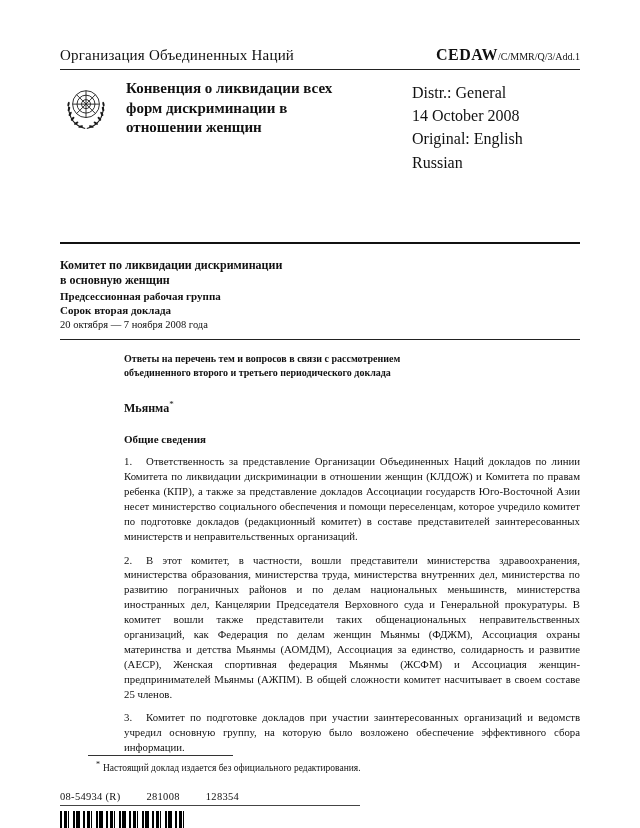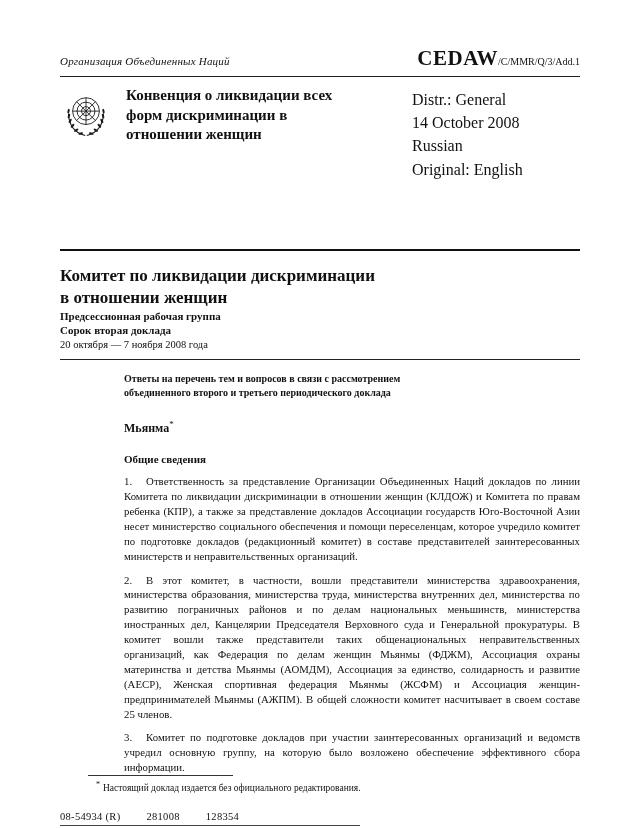--- a/index.html
+++ b/index.html
@@ -12,40 +12,40 @@
     margin: 0 auto;
     background: #ffffff;
     box-shadow: 0 0 4px rgba(0,0,0,.25);
     padding: 46px 60px 14px 60px;
     display: flex; flex-direction: column;
     overflow: hidden;
   }
 
   
   .org-row { display: flex; justify-content: space-between; align-items: baseline; }
-  .org-name { font-size: 11px; letter-spacing: .2px; font-style: italic; }
+  .org-name { font-size: 15px; letter-spacing: .2px; }
   .doc-symbol { white-space: nowrap; }
-  .sym-main { font-size: 21px; font-weight: bold; letter-spacing: .5px; }
+  .sym-main { font-size: 16px; font-weight: bold; letter-spacing: .5px; }
   .sym-suffix { font-size: 10px; }
 
   .rule-thin { border: 0; border-top: 1px solid #222; margin-top: 5px; }
 
   .banner { display: flex; margin-top: 9px; }
   .emblem-box { width: 62px; flex: 0 0 62px; padding-top: 2px; }
   .conv-title {
     font-size: 15px; font-weight: bold; line-height: 1.3;
     max-width: 225px; margin-left: 4px;
   }
   .distr-block { margin-left: auto; width: 168px; font-size: 16px; line-height: 1.45; padding-top: 2px; }
 
   .rule-thick { border: 0; border-top: 2.5px solid #111; margin-top: 68px; }
 
   
   .committee { margin-top: 14px; line-height: 1.3; }
-  .cb-main { font-size: 17px; font-weight: bold; }
+  .cb-main { font-size: 12px; font-weight: bold; }
   .cb-sub  { font-size: 11px; font-weight: bold; }
   .cb-date { font-size: 10.5px; }
 
   .rule-thin2 { border: 0; border-top: 1px solid #222; margin-top: 8px; }
 
   
   .content { margin-top: 12px; padding-left: 64px; }
   .doc-title { font-size: 10px; font-weight: bold; line-height: 1.35; max-width: 345px; }
   .country { margin-top: 20px; font-size: 12px; font-weight: bold; }
   .country sup { font-size: 9px; font-weight: normal; }
@@ -112,30 +112,30 @@
           <ellipse cx="48.5" cy="44" rx="3" ry="1.3" transform="rotate(48 48.5 44)"></ellipse>
           <ellipse cx="44" cy="49.5" rx="3" ry="1.3" transform="rotate(32 44 49.5)"></ellipse>
           <ellipse cx="38.5" cy="53.5" rx="3" ry="1.3" transform="rotate(16 38.5 53.5)"></ellipse>
         </g>
       </svg>
     </div>
     <div class="conv-title">Конвенция о ликвидации всех форм дискриминации в отношении женщин</div>
     <div class="distr-block">
       <div>Distr.: General</div>
       <div>14 October 2008</div>
+      <div>Original: English</div>
       <div>Russian</div>
-      <div>Original: English</div>
     </div>
   </div>
 
   <hr class="rule-thick">
 
   <div class="committee">
     <div class="cb-main">Комитет по ликвидации дискриминации</div>
-    <div class="cb-main">в отношении женщин</div>
+    <div class="cb-main">в основную женщин</div>
     <div class="cb-sub">Предсессионная рабочая группа</div>
     <div class="cb-sub">Сорок вторая доклада</div>
     <div class="cb-date">20 октября — 7 ноября 2008 года</div>
   </div>
 
   <hr class="rule-thin2">
 
   <div class="content">
     <h1 class="doc-title">Ответы на перечень тем и вопросов в связи с рассмотрением объединенного второго и третьего периодического доклада</h1>
 

